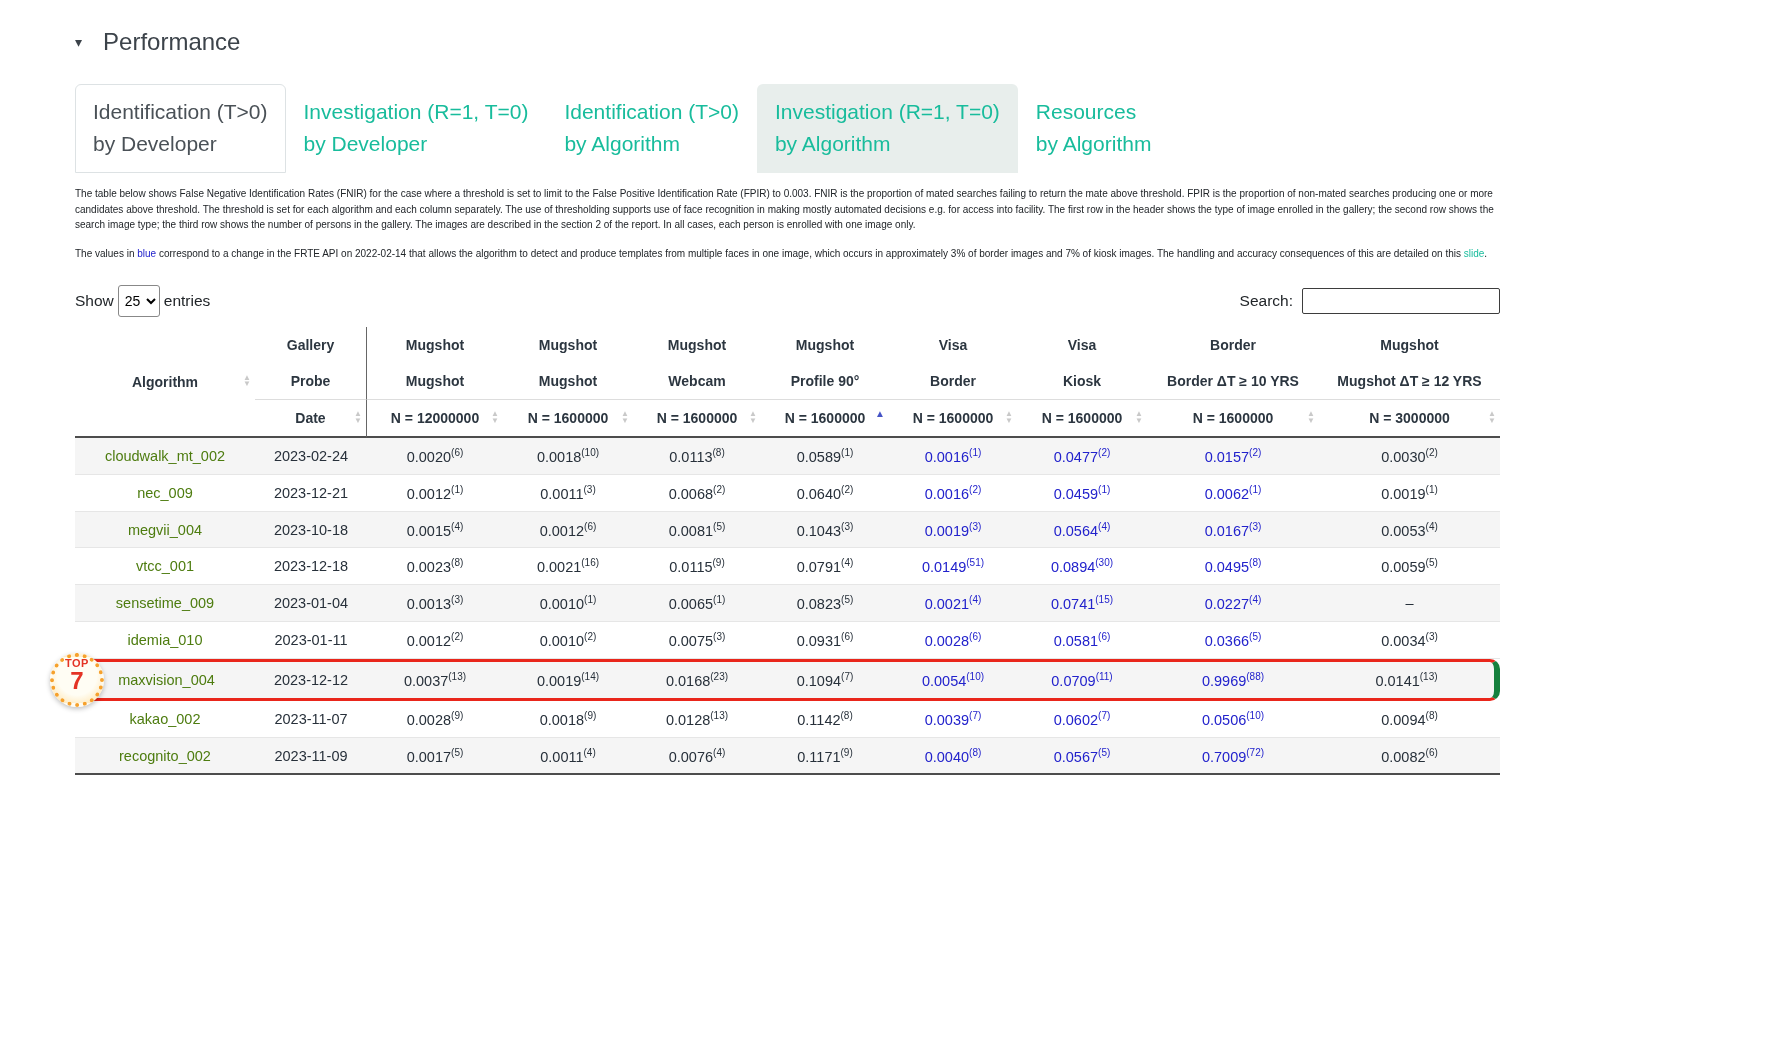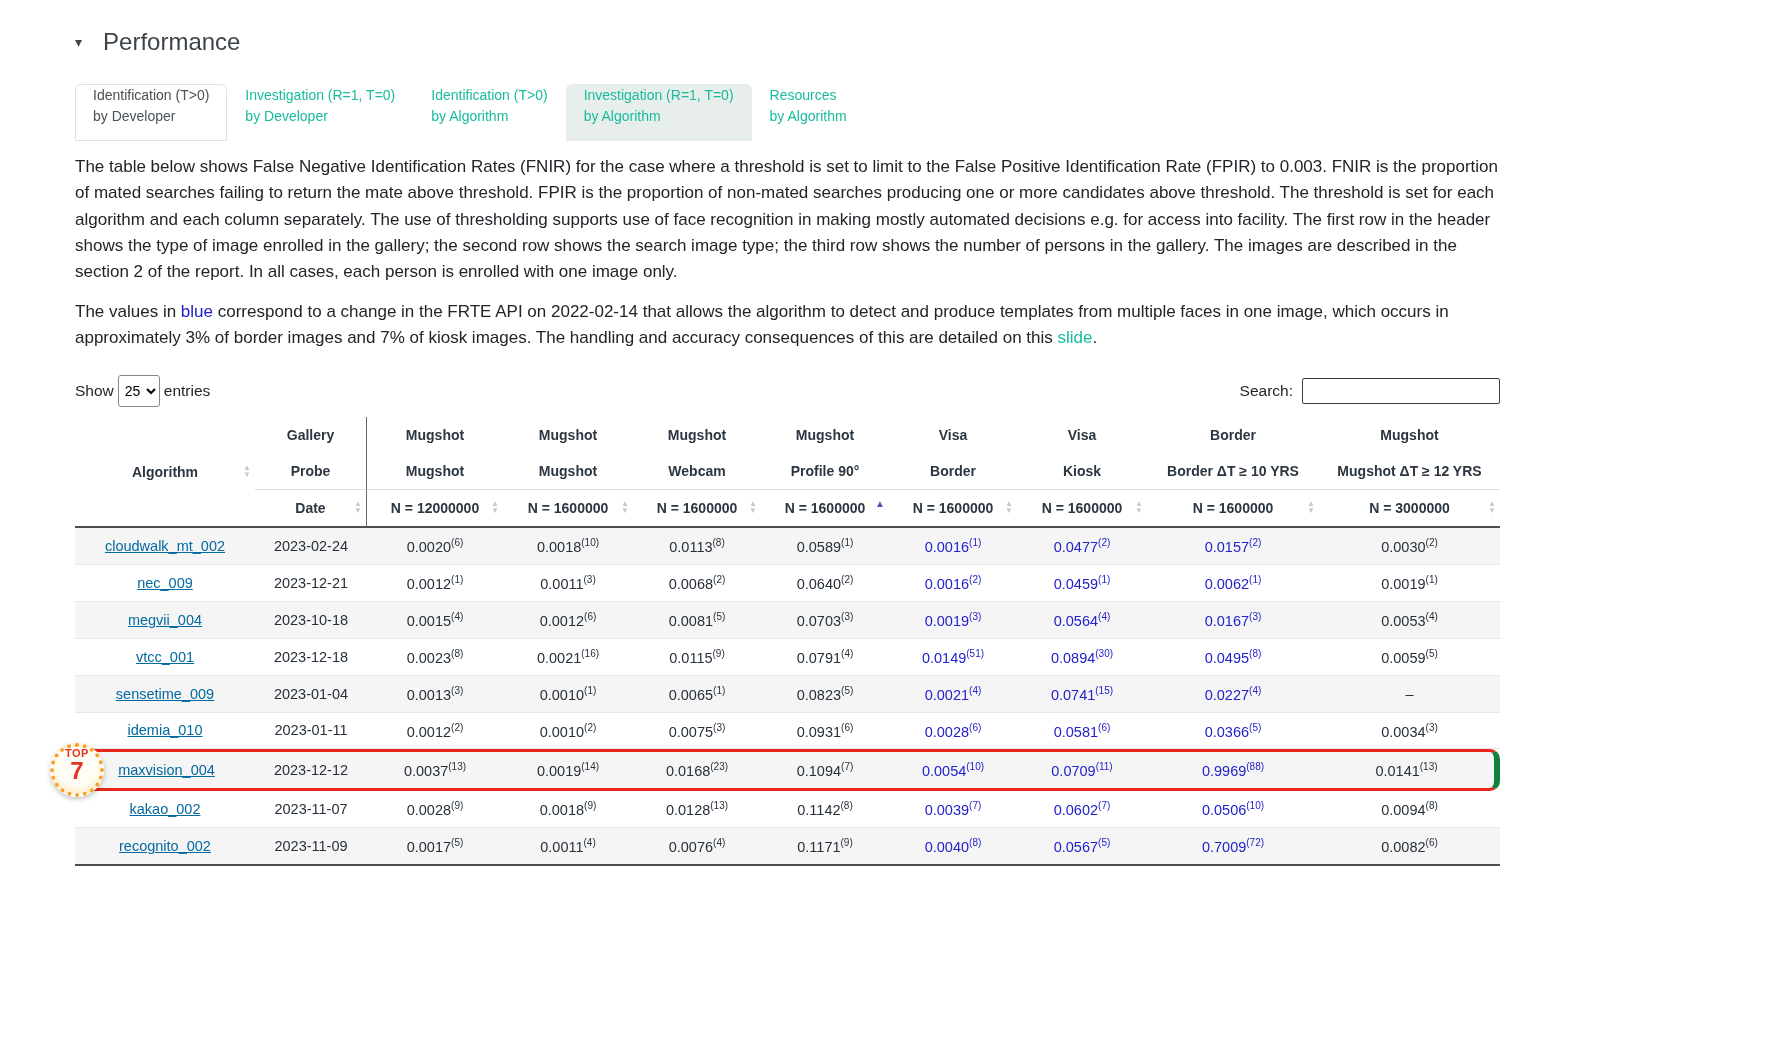--- a/index.html
+++ b/index.html
@@ -13,28 +13,28 @@
   }
   .container { margin-left: 75px; width: 1425px; padding-top: 16px; }
 
   .section-title { display: flex; align-items: center; gap: 9px; }
   .caret { font-size: 14px; color: #3c434a; cursor: pointer; }
   h1 { font-size: 24px; font-weight: 500; color: #3c434a; margin: 12px; }
 
   .last-updated { margin-top: 15px; font-size: 15.5px; color: #212529; }
 
   .tabs { display: flex; margin-top: 16px; align-items: stretch; }
-  .tab { padding: 0 17px 13px; font-size: 14px; line-height: 1.5; color: #18bc9c;
+  .tab { padding: 11px 17px 13px; font-size: 21px; line-height: 1.5; color: #18bc9c;
          cursor: pointer; border: 1px solid transparent; border-radius: 6px 6px 0 0; }
   .tab span { display: block; }
   .tab.active { color: #4a5157; border-color: #dde2e4; background: #fff; }
   .tab.hilite { background: #e8eeec; }
 
   h2 { margin: 34px 0 0; font-size: 23px; font-weight: 500; color: #333a40; }
-  p.desc { font-size: 17px; line-height: 1.55; margin: 13px 0 0; }
+  p.desc { font-size: 10px; line-height: 1.55; margin: 13px 0 0; }
   #para2 { margin-top: 13px; }
   .word-blue { color: #2222cc; }
   .link { color: #18bc9c; cursor: pointer; text-decoration: none; }
 
   .controls { display: flex; justify-content: space-between; align-items: center; margin-top: 24px; }
   .show-entries { font-size: 15.5px; display: flex; align-items: center; gap: 4px; }
   .show-entries select { font-size: 14px; padding: 1px 2px; border: 1px solid #888;
     border-radius: 3px; background: #fff; height: 32px; }
   .search-box { display: flex; align-items: center; gap: 9px; font-size: 15.5px; }
   .search-box input { width: 198px; height: 26px; border: 1px solid #3d3d3d; border-radius: 2px;
@@ -53,21 +53,21 @@
   .sorts span { font-size: 8px; color: #c9c9c9; }
   .sorts span.on { color: #4553c6; font-size: 10px; }
   .sorts span.off { color: transparent; }
 
   td { font-size: 14.5px; color: #27303a; text-align: center; padding: 9px 4px;
        border-bottom: 1px solid #e6e6e6; background: #fff; }
   tbody tr:nth-child(odd) td { background: #f5f5f5; }
   tbody tr:last-child td { border-bottom: 2px solid #4d4d4d; }
   sup.rank { font-size: 10px; }
   td.blue, td.blue sup { color: #2222cc; margin-top: 17px; }
-  a.alg-link { color: #0369a1; text-decoration: underline; cursor: pointer; }
+  a.alg-link { color: #4d7c0f; cursor: pointer; }
   td.alg-cell { position: relative; }
 
   tr.highlight td { border-top: 3px solid #e9261b; border-bottom: 3px solid #e9261b; }
   tr.highlight td:first-child { border-left: 3px solid #e9261b; border-radius: 10px 0 0 10px; }
   tr.highlight td:last-child { border-right: 6px solid #15803d; border-radius: 0 10px 10px 0; }
 
   .top-badge { position: absolute; left: -28px; top: 50%; transform: translateY(-50%);
     width: 54px; height: 54px; border-radius: 50%; border: 4px dotted #f6a12d;
     background: radial-gradient(circle at 50% 40%, #fffdf4 55%, #ffe1a6 100%);
     display: flex; flex-direction: column; align-items: center; 
@@ -229,21 +229,21 @@
           <td class="blue"><span>0.0459</span><sup class="rank">(1)</sup></td>
           <td class="blue"><span>0.0062</span><sup class="rank">(1)</sup></td>
           <td><span>0.0019</span><sup class="rank">(1)</sup></td>
         </tr>
         <tr>
           <td class="alg-cell"><a class="alg-link">megvii_004</a></td>
           <td>2023-10-18</td>
           <td><span>0.0015</span><sup class="rank">(4)</sup></td>
           <td><span>0.0012</span><sup class="rank">(6)</sup></td>
           <td><span>0.0081</span><sup class="rank">(5)</sup></td>
-          <td><span>0.0703</span><sup class="rank">(3)</sup></td>
+          <td><span>0.1043</span><sup class="rank">(3)</sup></td>
           <td class="blue"><span>0.0019</span><sup class="rank">(3)</sup></td>
           <td class="blue"><span>0.0564</span><sup class="rank">(4)</sup></td>
           <td class="blue"><span>0.0167</span><sup class="rank">(3)</sup></td>
           <td><span>0.0053</span><sup class="rank">(4)</sup></td>
         </tr>
         <tr>
           <td class="alg-cell"><a class="alg-link">vtcc_001</a></td>
           <td>2023-12-18</td>
           <td><span>0.0023</span><sup class="rank">(8)</sup></td>
           <td><span>0.0021</span><sup class="rank">(16)</sup></td>

